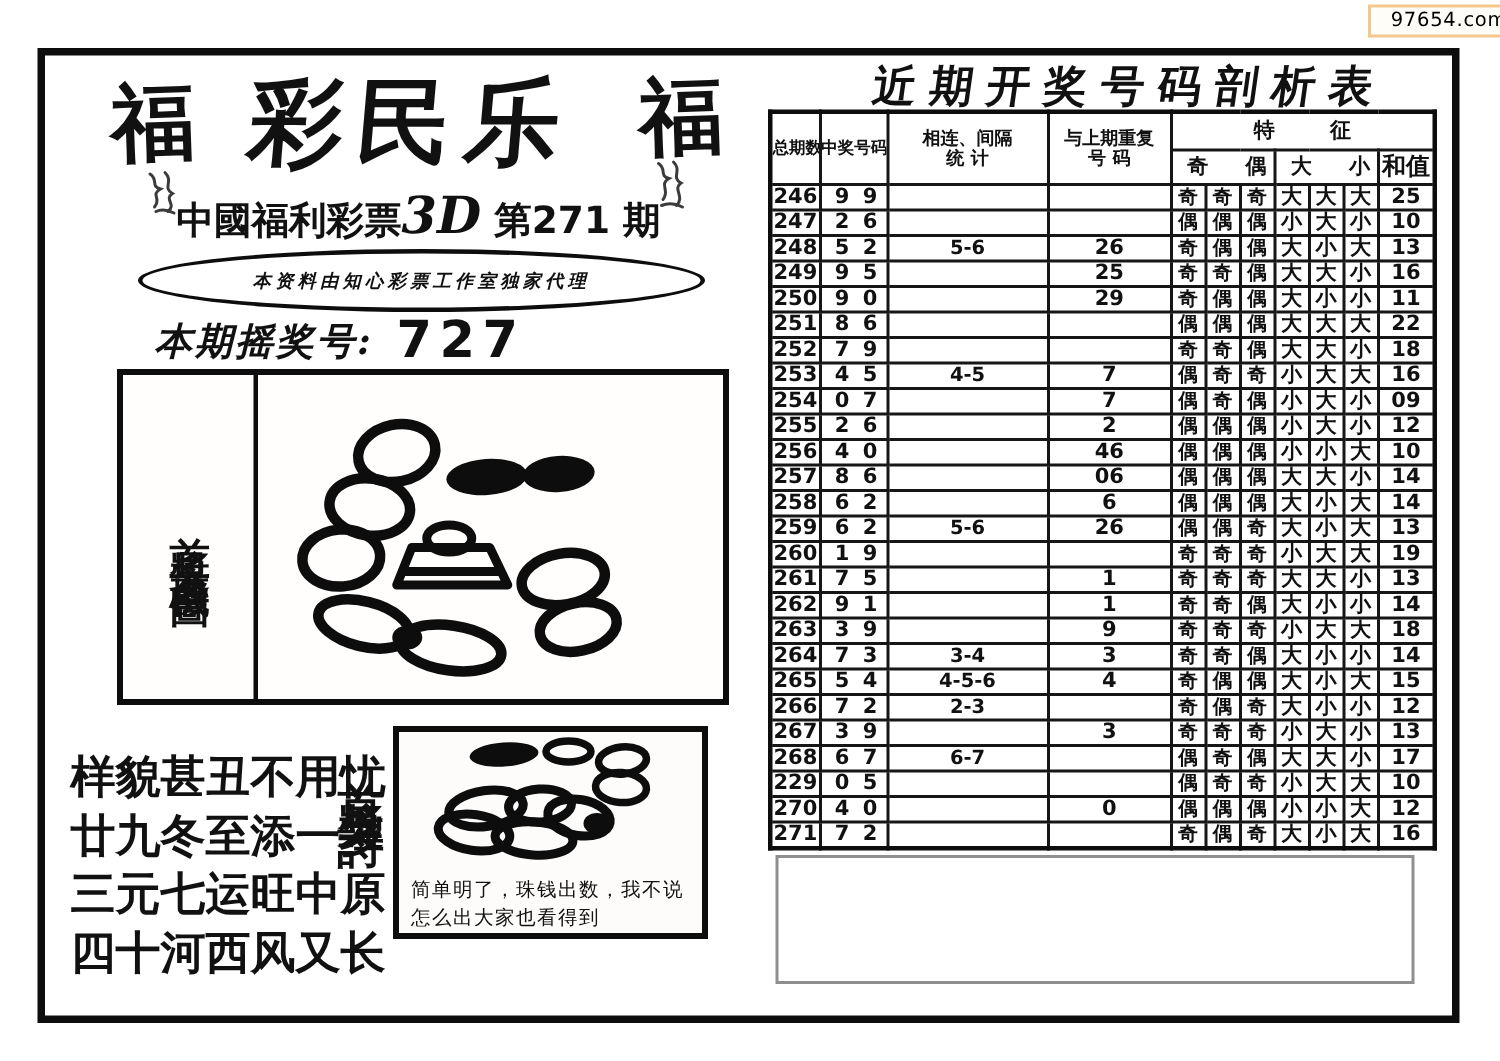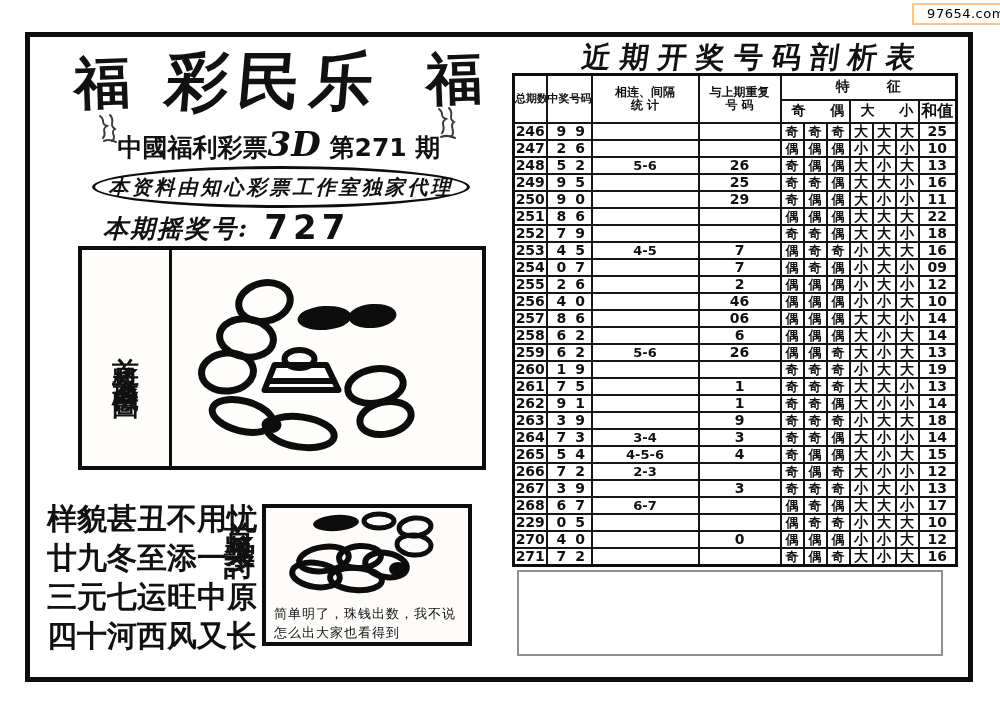--- a/index.html
+++ b/index.html
@@ -35,21 +35,21 @@
   }
   .issue-line{
     left:88px;top:124px;width:382px;text-align:center;font-size:25px;
     font-weight:bold;white-space:nowrap;
   }
   .issue-3d{font-family:"DejaVu Serif","Liberation Serif",serif;font-style:italic;font-size:34px;}
 
   .agency-oval{
     left:92px;top:166px;width:378px;height:42px;box-sizing:border-box;
     border:3px solid #0d0d0d;border-radius:50%;
-    text-align:center;line-height:36px;font-size:20px;font-weight:bold;
+    text-align:center;line-height:36px;font-size:12px;font-weight:bold;
     font-style:italic;font-family:"DejaVu Serif","Liberation Serif",serif;
     letter-spacing:3px;white-space:nowrap;
   }
 
   .draw-line{left:103px;top:207px;white-space:nowrap;text-align:center;}
   .draw-label{
     font-family:"DejaVu Serif","Liberation Serif",serif;font-weight:bold;font-style:italic;
     font-size:25px;letter-spacing:2px;vertical-align:baseline;
   }
   .draw-number{font-size:34px;font-weight:bold;letter-spacing:5px;margin-left:10px;vertical-align:-2px;}
@@ -69,21 +69,21 @@
 
   
   .poem{left:47px;top:499px;font-size:30px;font-weight:bold;line-height:39px;white-space:nowrap;letter-spacing:0px;}
   .poem-vert{
     left:224px;top:496px;height:150px;writing-mode:vertical-rl;text-orientation:upright;
     font-size:31px;letter-spacing:13px;line-height:1;
   }
 
   
   .hint-box{
-    left:262px;top:504px;width:210px;height:142px;box-sizing:border-box;
+    left:262px;top:484px;width:210px;height:142px;box-sizing:border-box;
     border:4px solid #0d0d0d;overflow:hidden;background:#fdfcfa;
   }
   .hint-caption{font-size:13px;line-height:19px;padding:2px 6px 0 8px;letter-spacing:1px;white-space:nowrap;}
 
   
   .analysis-title{
     left:538px;top:38px;width:430px;text-align:center;font-size:29px;
     letter-spacing:9px;white-space:nowrap;transform:skewX(-8deg);
   }
   table.analysis{

